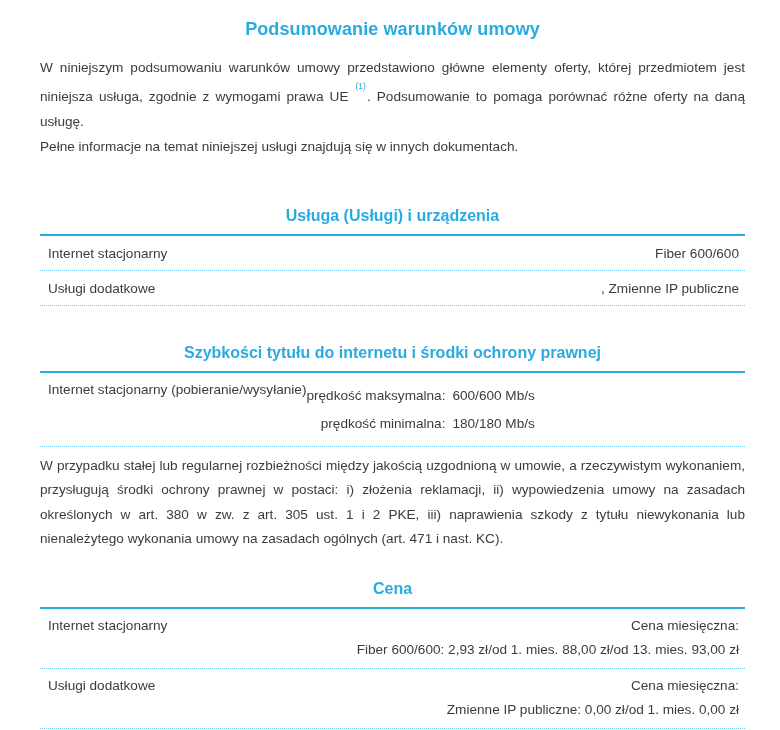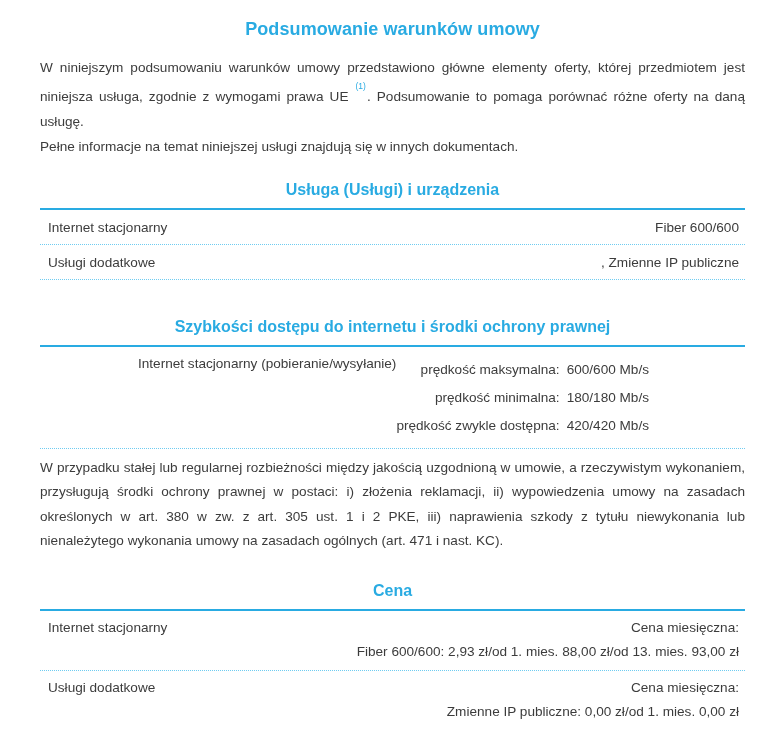--- a/index.html
+++ b/index.html
@@ -56,21 +56,21 @@
     align-items: baseline;
     padding: 10px 6px 9px 8px;
     border-bottom: 1px dotted #6fccf1;
     font-size: 13.6px;
   }
   .row .value-bold { font-weight: normal; text-align: right; }
 
   
   .speeds-row {
     display: flex;
-    justify-content: center;
+    justify-content: flex-start;
     align-items: flex-start;
     padding: 9px 6px 8px 8px;
     border-bottom: 1px dotted #6fccf1;
     font-size: 13.6px;
   }
   .speeds-right { text-align: right; }
   .speed-line { line-height: 28px; white-space: nowrap; }
   .speed-line .speed-value { margin-left: 7px; margin-top: 12px; }
 
   
@@ -84,21 +84,21 @@
     justify-content: space-between;
     align-items: baseline;
   }
   .price-detail {
     text-align: right;
     margin-top: 8px;
     line-height: 18px;
   }
 
   
-  .section-services .section-heading { margin-top: 22px; }
+  .section-services .section-heading { margin-top: 48px; }
   .section-speeds  .section-heading { margin-top: 38px; }
   .section-price   .section-heading { margin-top: 28px; }
   .legal-note { margin-top: 7px; line-height: 24.5px; }
 </style>
 </head>
 <body>
 
 <div class="page">
 
   <h1 class="doc-title">Podsumowanie warunków umowy</h1>
@@ -112,33 +112,30 @@
       <span>Internet stacjonarny</span>
       <span class="value-bold">Fiber 600/600</span>
     </div>
     <div class="row">
       <span>Usługi dodatkowe</span>
       <span class="value-bold">, Zmienne IP publiczne</span>
     </div>
   </section>
 
   <section class="section-speeds">
-    <h2 class="section-heading">Szybkości dostępu do internetu i środki ochrony prawnej</h2>
+    <h2 class="section-heading">Szybkości tytułu do internetu i środki ochrony prawnej</h2>
     <hr class="rule-solid">
     <div class="speeds-row">
       <span>Internet stacjonarny (pobieranie/wysyłanie)</span>
       <div class="speeds-right">
         <div class="speed-line">
           <span>prędkość maksymalna:</span><span class="speed-value">600/600 Mb/s</span>
         </div>
         <div class="speed-line">
           <span>prędkość minimalna:</span><span class="speed-value">180/180 Mb/s</span>
-        </div>
-        <div class="speed-line">
-          <span>prędkość zwykle dostępna:</span><span class="speed-value">420/420 Mb/s</span>
         </div>
       </div>
     </div>
     <p class="para legal-note">W przypadku stałej lub regularnej rozbieżności między jakością uzgodnioną w umowie, a rzeczywistym wykonaniem, przysługują środki ochrony prawnej w postaci: i) złożenia reklamacji, ii) wypowiedzenia umowy na zasadach określonych w art. 380 w zw. z art. 305 ust. 1 i 2 PKE, iii) naprawienia szkody z tytułu niewykonania lub nienależytego wykonania umowy na zasadach ogólnych (art. 471 i nast. KC).</p>
   </section>
 
   <section class="section-price">
     <h2 class="section-heading">Cena</h2>
     <hr class="rule-solid">
     <div class="price-row">

